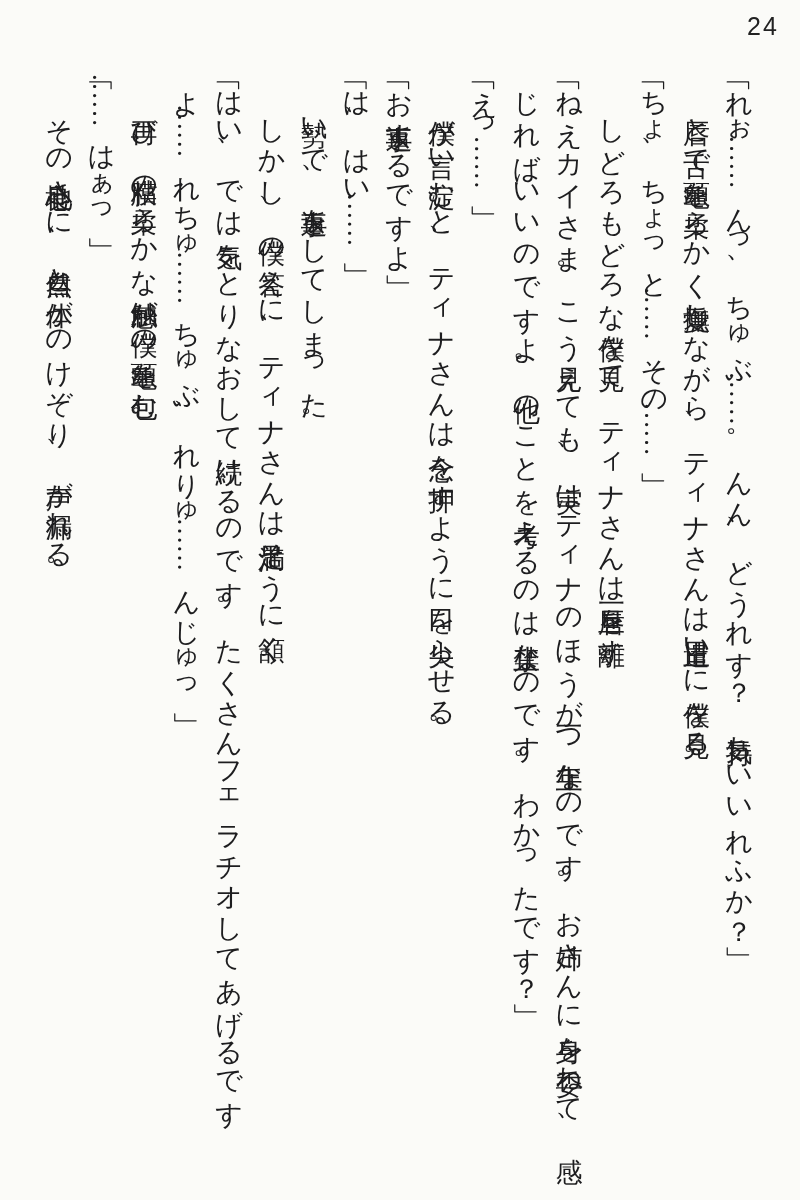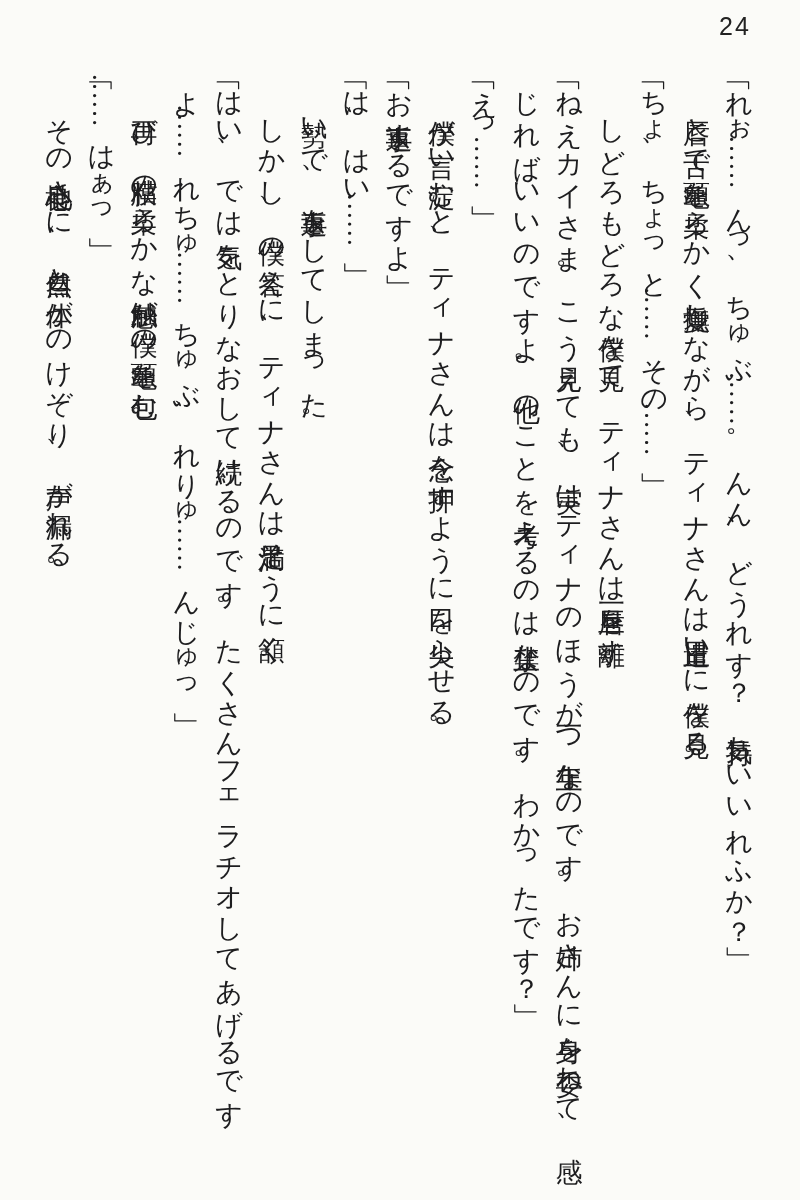--- a/index.html
+++ b/index.html
@@ -11,21 +11,21 @@
   }
   .page {
     position: relative;
     width: 800px;
     height: 1200px;
     font-family: "Liberation Serif", "DejaVu Serif", serif;
   }
   .page-number {
     position: absolute;
     top: 12px;
-    left: 719px;
+    left: 747px;
     font-size: 25px;
     letter-spacing: 2px;
     font-family: "Liberation Sans", "DejaVu Sans", sans-serif;
     font-weight: 500;
   }
   .text-block {
     position: absolute;
     top: 73px;
     right: 40px;
     height: 1090px;

